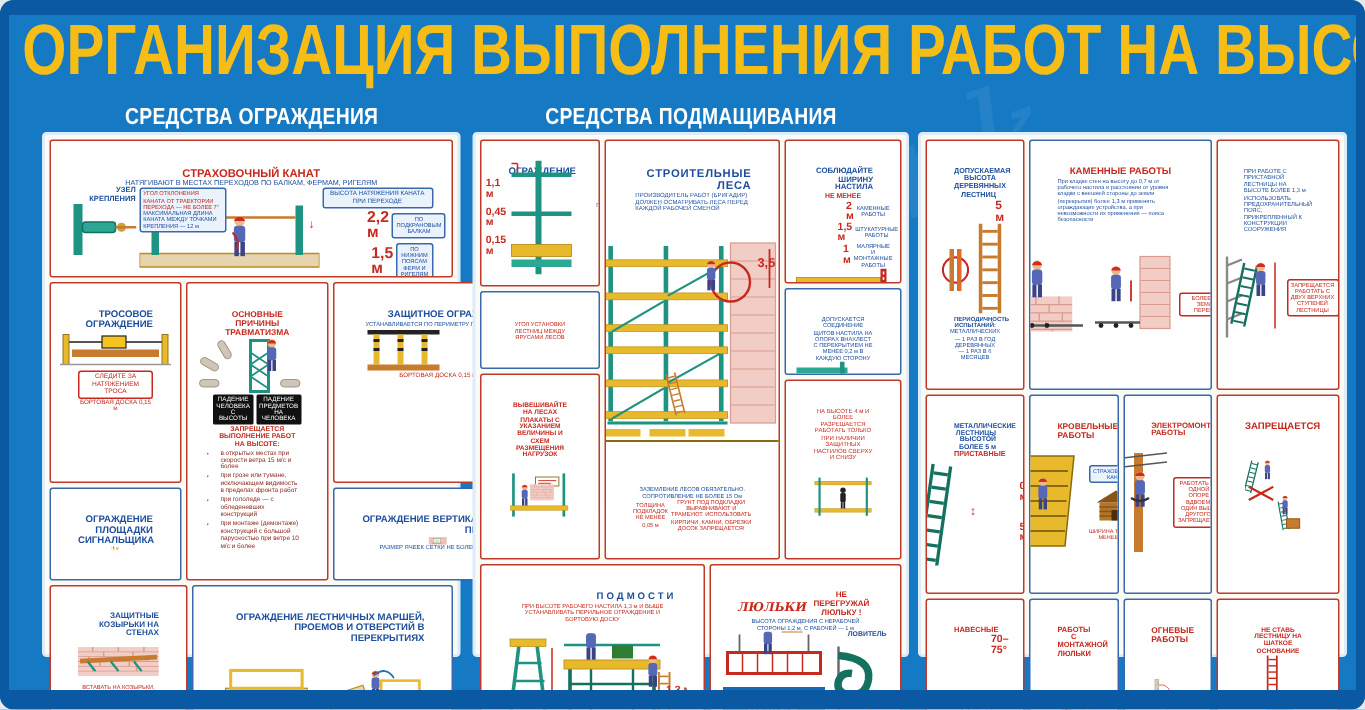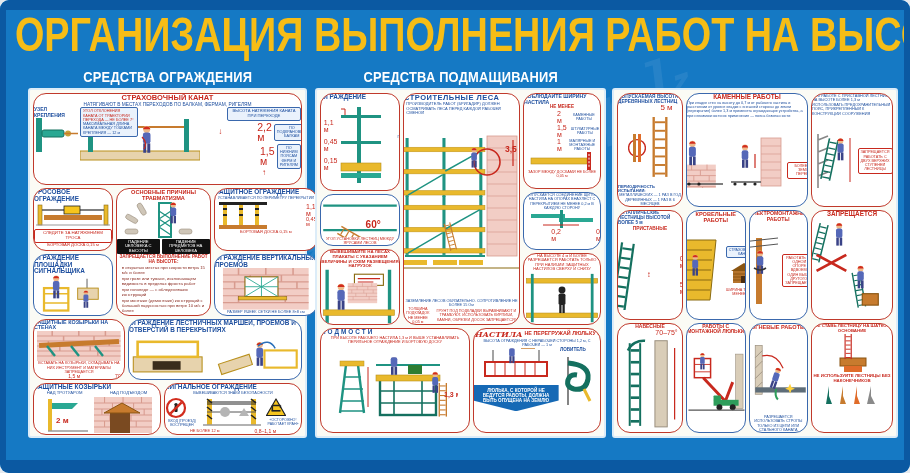--- a/index.html
+++ b/index.html
@@ -12,28 +12,28 @@
   .title{position:absolute;top:13px;left:0;right:0;text-align:center;z-index:5;}
   .title span{display:inline-block;color:#f6bd16;font-weight:800;font-size:39px;letter-spacing:0;
     transform:scale(.97,1.22);white-space:nowrap;}
   .sechead{position:absolute;top:69px;height:16px;color:#fff;font-weight:800;font-size:14px;
     text-align:center;z-index:5;transform-origin:center;letter-spacing:.2px;}
   .sechead span{display:inline-block;transform:scale(.92,1.1);white-space:nowrap;}
   .panel{position:absolute;top:88px;height:350px;background:#fbfbf5;border:2px solid #dcecf8;
     border-radius:3px;padding:3px;box-sizing:border-box;display:flex;flex-direction:column;gap:3px;z-index:5;}
   .row{display:flex;gap:3px;}
   .col{display:flex;flex-direction:column;gap:3px;}
-  .blk{background:#fff;border:1px solid #c0392b;border-radius:13px;padding:0;position:relative;
+  .blk{background:#fff;border:1px solid #c0392b;border-radius:2px;padding:18px;position:relative;
     overflow:hidden;box-sizing:border-box;display:flex;flex-direction:column;align-items:center;flex:1;}
   .blk.bb{border-color:#3a68ad;}
-  .bt{color:#1d4e9e;font-weight:bold;font-size:6.4px;text-align:left;line-height:1.08;width:100%;}
+  .bt{color:#1d4e9e;font-weight:bold;font-size:6.4px;text-align:right;line-height:1.08;width:100%;}
   .rt{color:#c8291e;font-weight:bold;font-size:6.4px;text-align:center;line-height:1.08;width:100%;}
   .sm{font-size:4.8px;color:#1d4e9e;text-align:center;line-height:1.12;}
   .smr{font-size:4.8px;color:#c8291e;text-align:center;line-height:1.12;}
-  .meas{color:#c8291e;font-weight:normal;font-size:7px;line-height:1;margin-left:33px;}
+  .meas{color:#c8291e;font-weight:bold;font-size:7px;line-height:1;margin-left:33px;}
   .meas.big{font-size:10.5px;}
   .arrowv{color:#c8291e;font-size:8px;line-height:.8;font-weight:bold;}
   .banlist{margin:1px 0 0;padding-left:5px;width:95%;}
   .banlist li{font-size:4.3px;color:#8a2a20;line-height:1.15;margin-bottom:1px;text-align:left;}
   .blacklbl{background:#111;color:#fff;font-size:4.2px;padding:1px 2px;border-radius:1px;line-height:1.05;text-align:center;}
   .bluebox{background:#eaf2fc;border:1px solid #3a68ad;border-radius:2px;padding:1px 2px;}
   .redbox{border:1px solid #c8291e;border-radius:2px;padding:1px 2px;}
   .barrow{width:92%;background:#1669b5;color:#fff;font-size:4.6px;font-weight:bold;text-align:center;
     line-height:1.15;padding:3px 4px 8px;clip-path:polygon(0 0,100% 0,100% 60%,50% 100%,0 60%);}
   .footer{position:absolute;left:30px;bottom:16px;color:#e9f4ff;font-weight:bold;font-size:8.6px;
@@ -481,21 +481,21 @@
                 <use href="#lad" style="color:#c77b2e" transform="scale(.6)"></use>
               </g>
             <use href="#wkr" x="58" y="14" transform="scale(.9)"></use>
             <text x="70" y="40" font-size="7" fill="#c8291e" font-weight="bold">1,3 м</text>
           </svg>
         </div>
       </div>
 
       <div class="blk">
         <div class="hrow">
-          <span class="cursive">НАСТИЛА</span>
+          <span class="cursive">ЛЮЛЬКИ</span>
           <span class="rt" style="width:auto;font-size:5.4px">НЕ ПЕРЕГРУЖАЙ ЛЮЛЬКУ !</span>
         </div>
         <div class="sm" style="font-size:3.8px">ВЫСОТА ОГРАЖДЕНИЯ С НЕРАБОЧЕЙ СТОРОНЫ 1,2 м, С РАБОЧЕЙ — 1 м</div>
         <div class="hrow fill" style="align-items:flex-start">
           <div class="col" style="align-items:center">
             <svg class="ill" width="66" height="34" viewBox="0 0 66 34">
               <path d="M10 2 V14 M56 2 V14" stroke="#666" stroke-width="1.2"></path>
               <rect x="2" y="14" width="62" height="14" fill="none" stroke="#c8291e" stroke-width="2"></rect>
               <path d="M12 14 v14 M22 14 v14 M32 14 v14 M42 14 v14 M52 14 v14" stroke="#c8291e" stroke-width="1"></path>
               <use href="#wkr" x="24" y="-8" transform="scale(.85)"></use>

